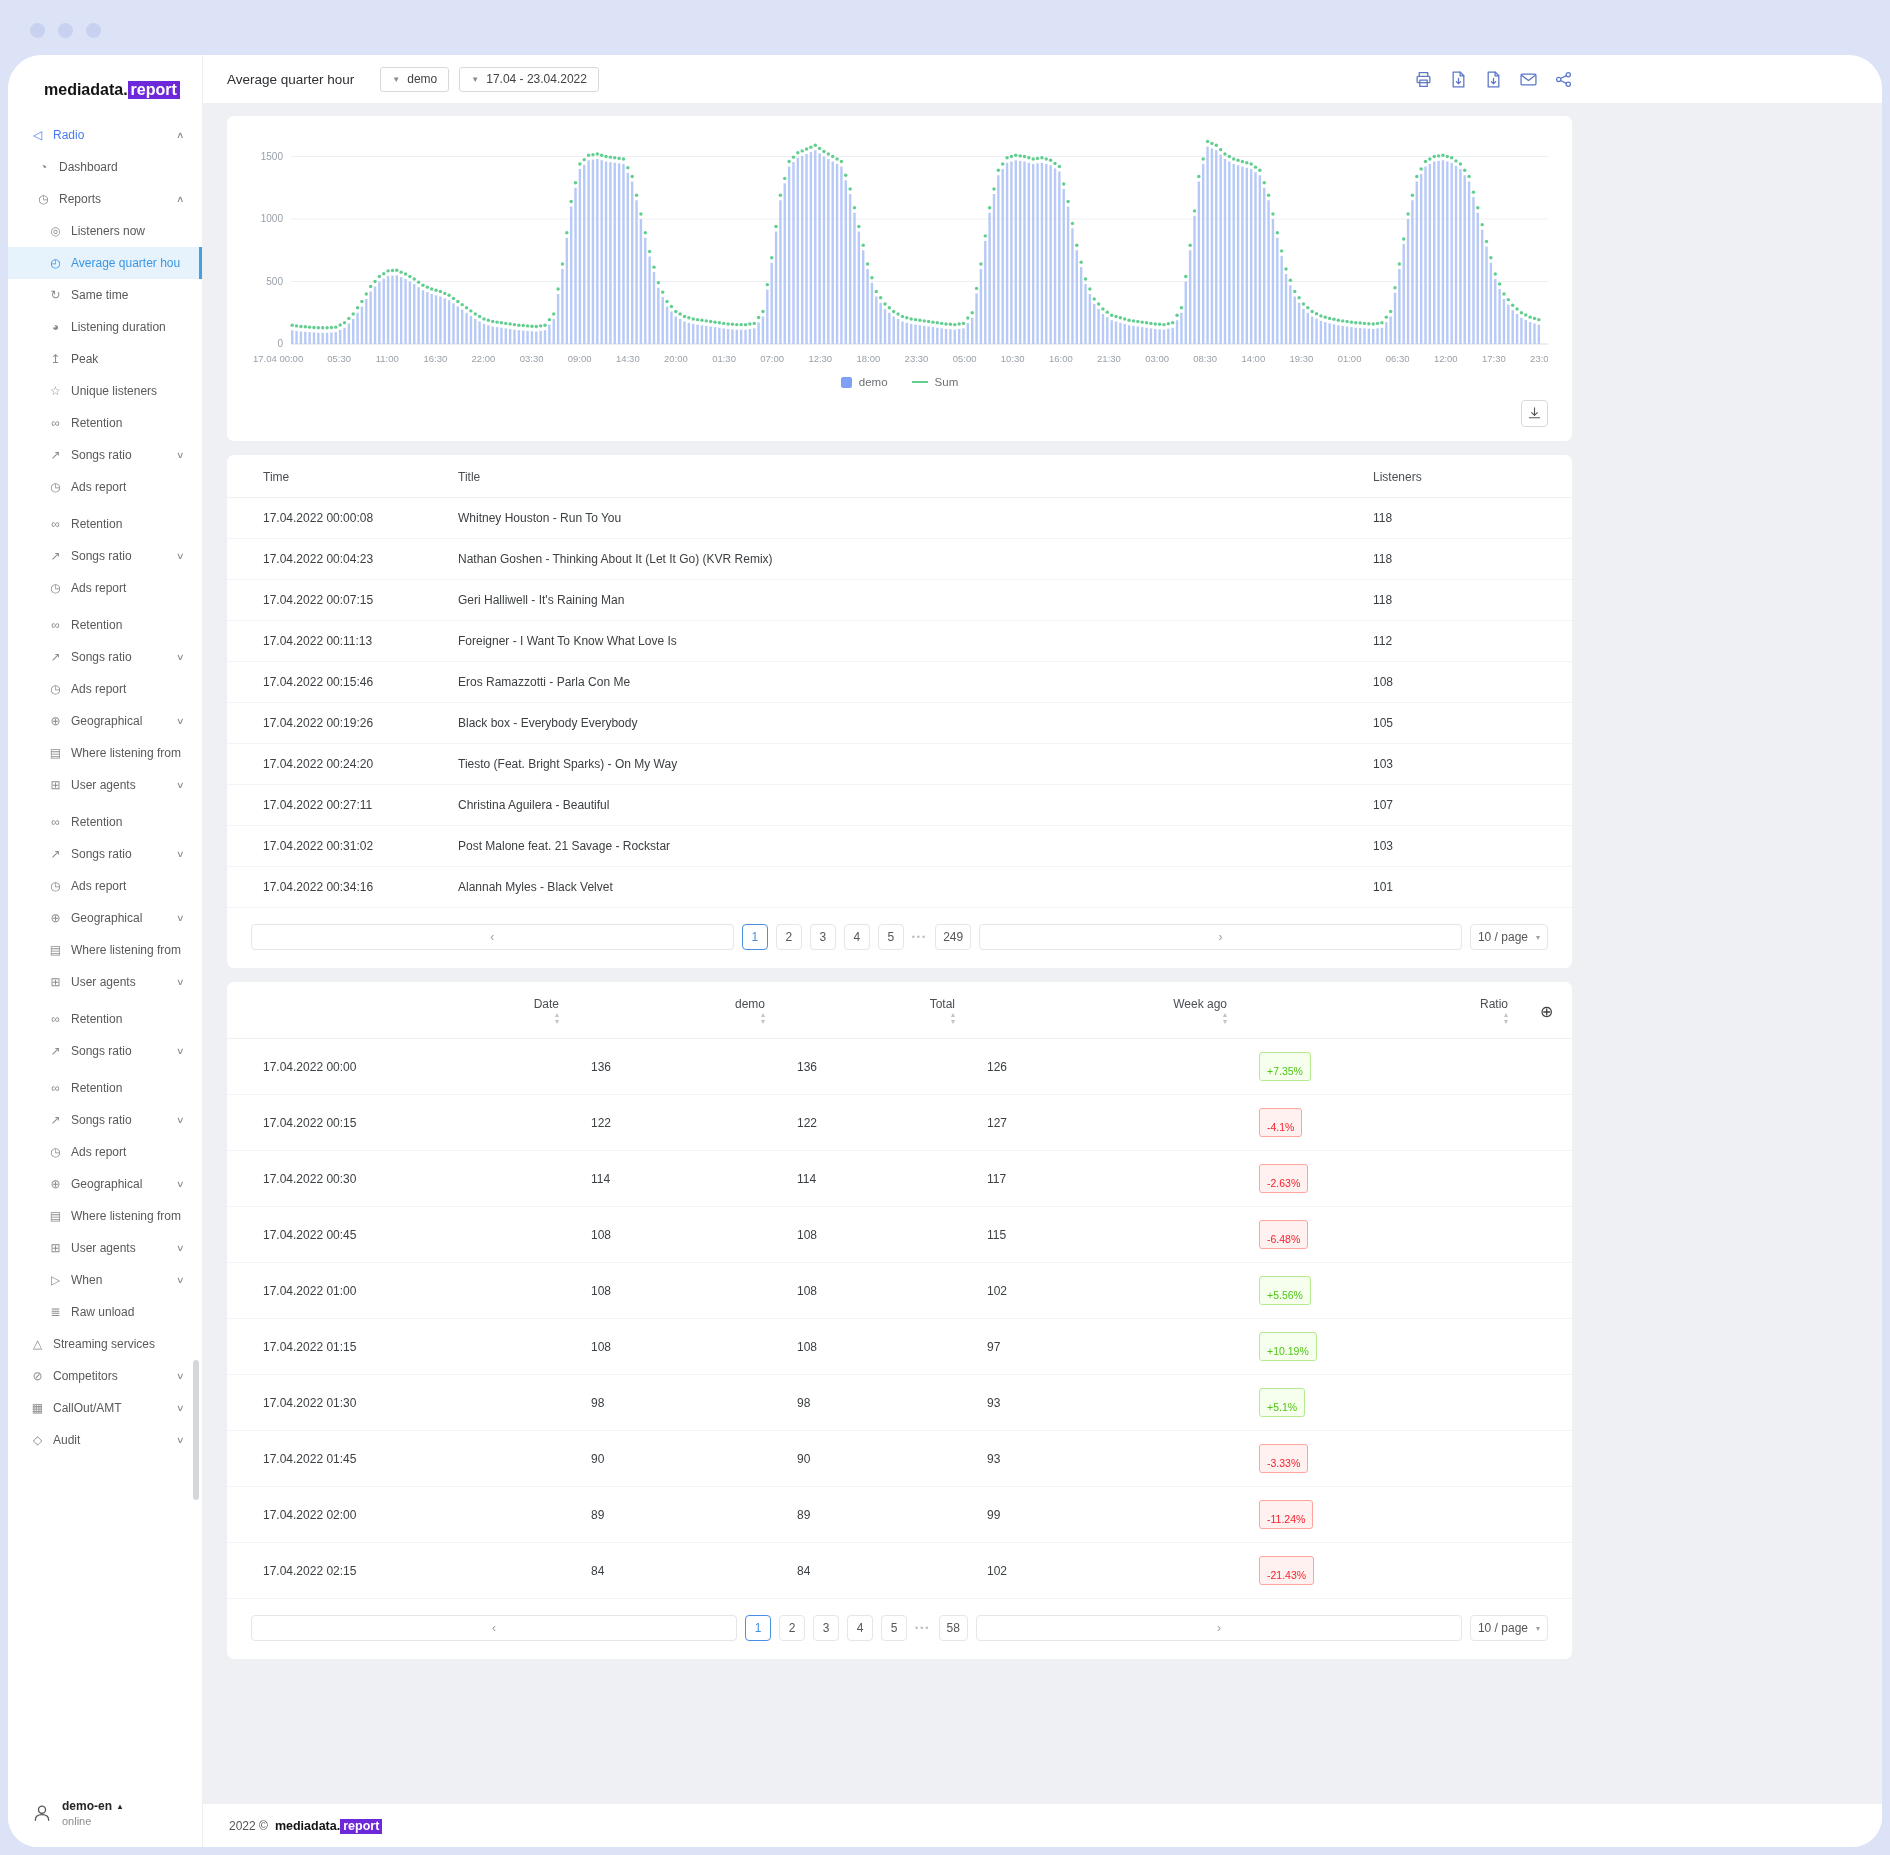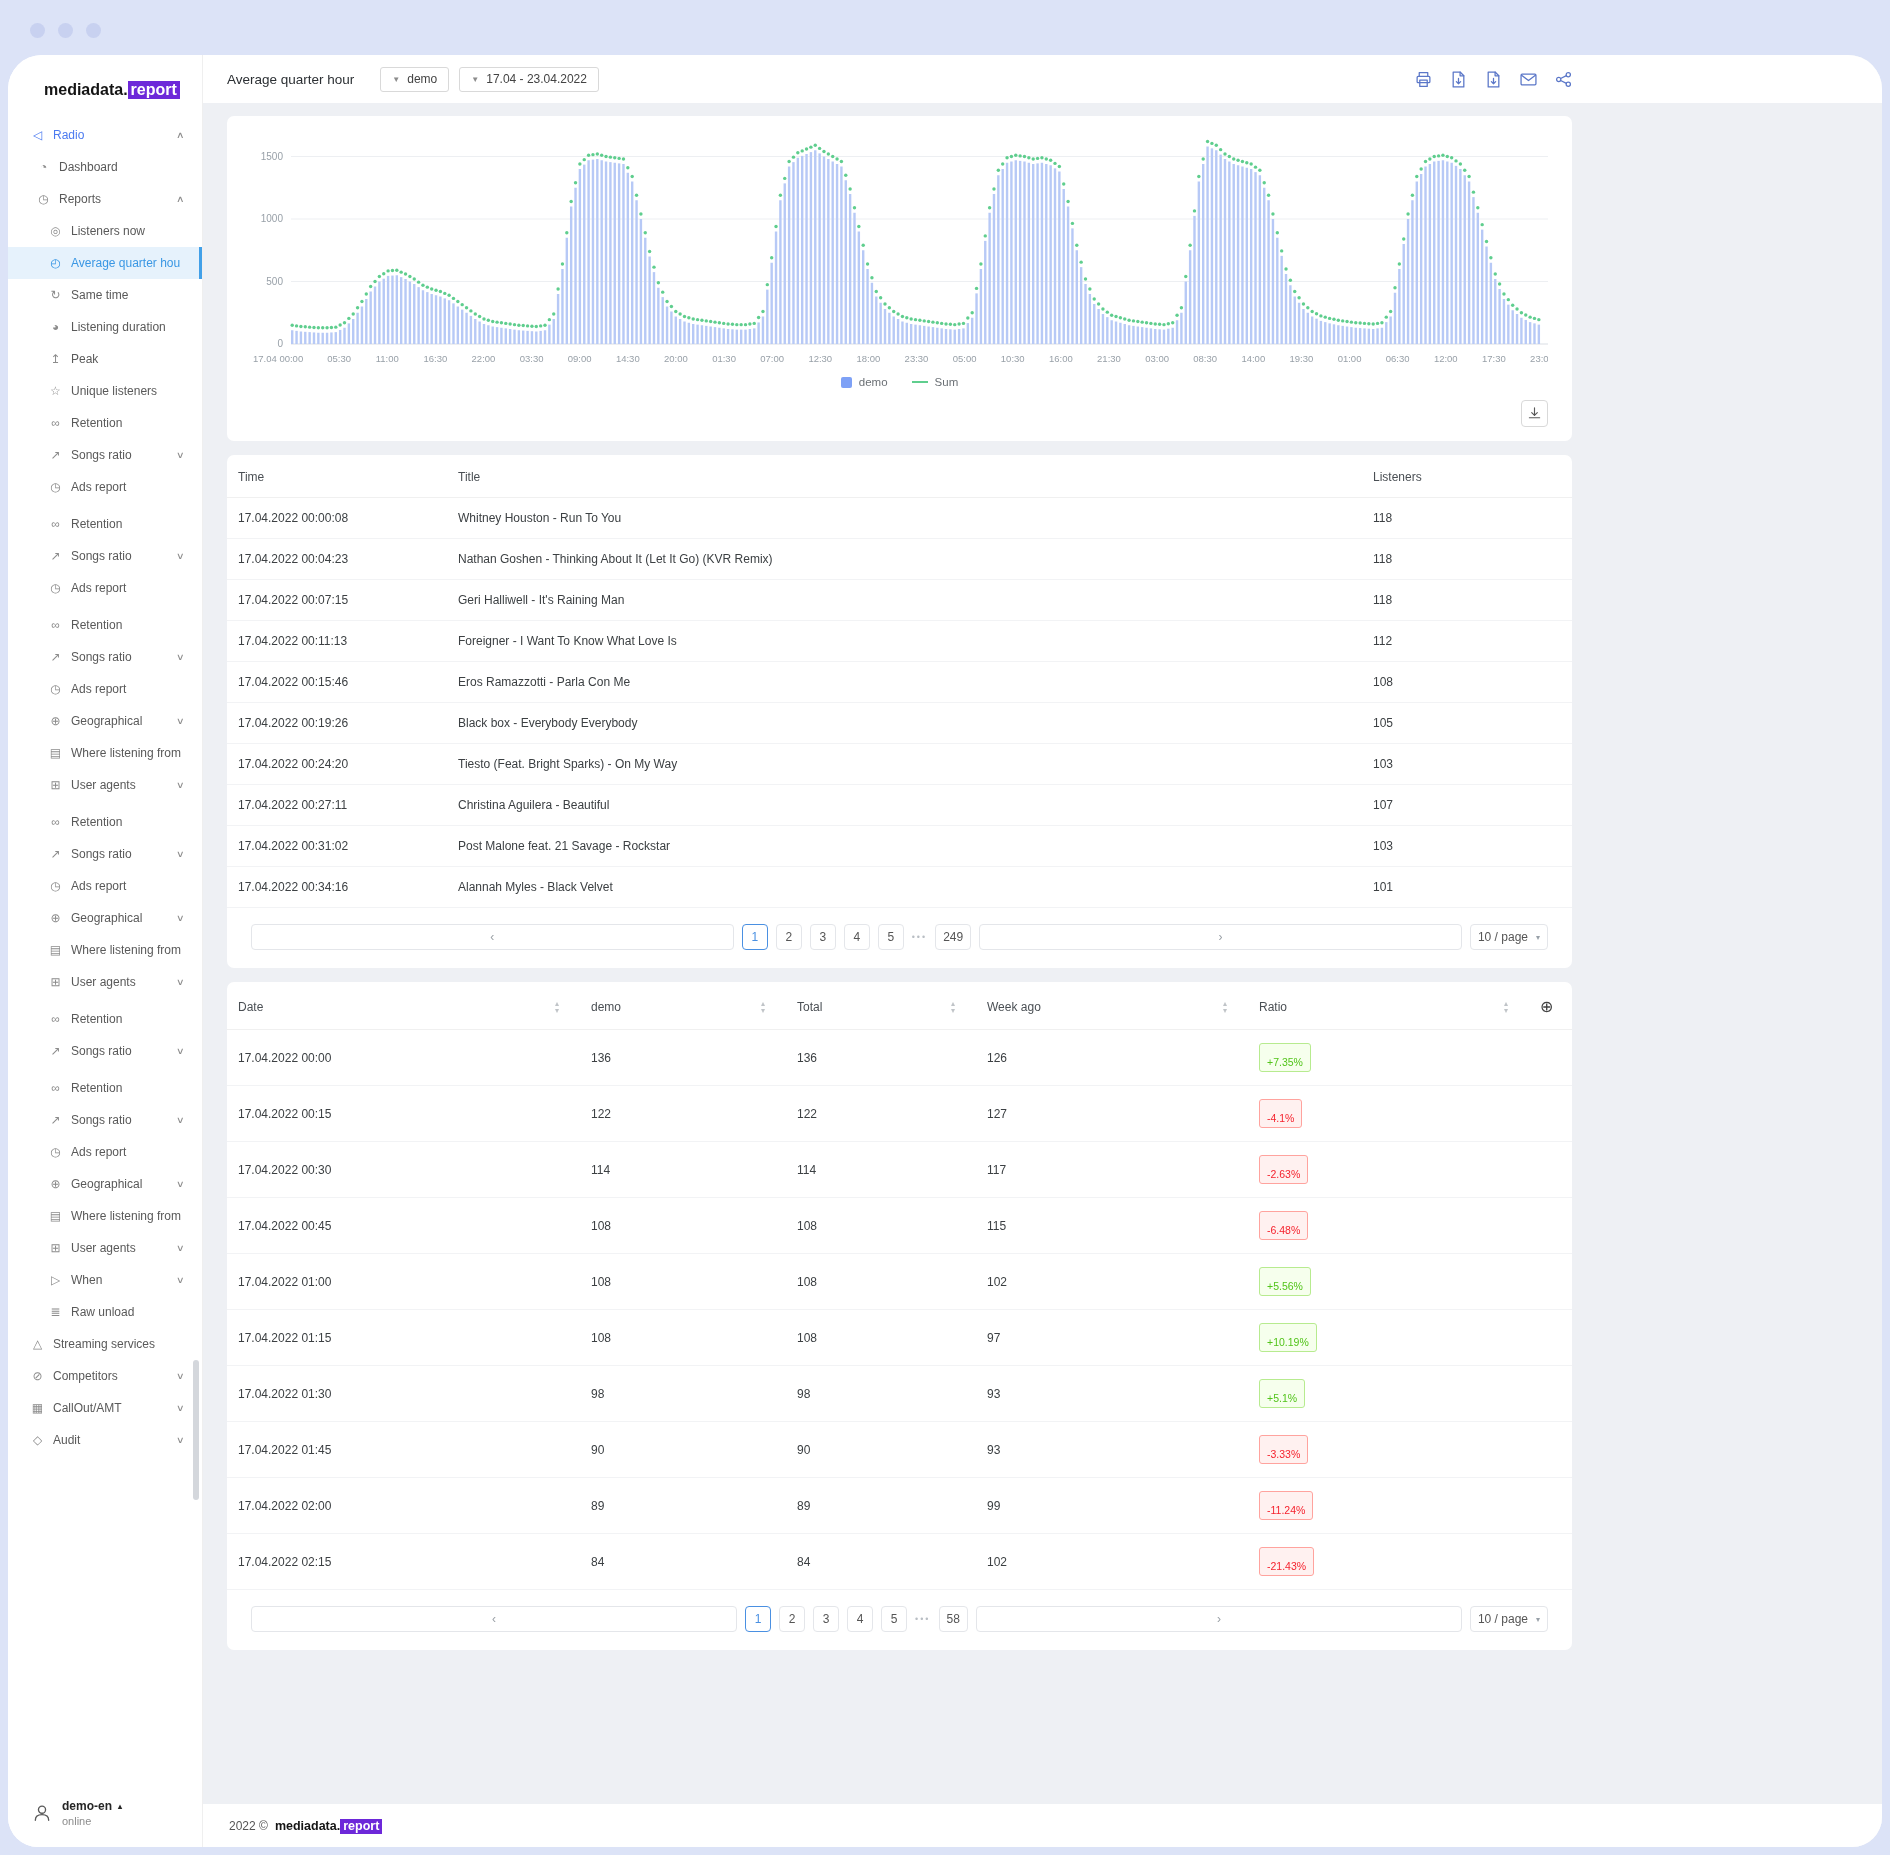--- a/index.html
+++ b/index.html
@@ -58,26 +58,26 @@
   .legend-sq { width:11px; height:11px; background:#7ea1f6; border-radius:2px; }
   .legend-line { width:16px; height:0; border-top:2px solid #5fce8e; }
   .chart-actions { display:flex; justify-content:flex-end; margin-top:12px; }
   .icon-btn { width:27px; height:27px; border:1px solid #d9d9d9; border-radius:4px; background:#fff;
     display:flex; align-items:center; justify-content:center; cursor:pointer; padding:0; }
   .icon-btn svg { stroke:#595959; fill:none; stroke-width:1.2; stroke-linecap:round; stroke-linejoin:round; }
 
   table { width:100%; border-collapse:collapse; font-size:12px; color:#3c4043; }
   th { text-align:left; font-weight:400; color:#4a4f54; padding:15px 16px 13px; border-bottom:1px solid #f0f0f0; }
   td { padding:13px 16px; border-bottom:1px solid #f2f3f5; }
-  th:first-child, td:first-child { padding-left:11px; }
+  th:first-child, td:first-child { padding-left:36px; }
   .songs-table th:nth-child(1){ width:215px; } .songs-table th:nth-child(3){ width:215px; }
   .qh-table th:nth-child(1){ width:348px; } .qh-table th:nth-child(2){ width:206px; }
   .qh-table th:nth-child(3){ width:190px; } .qh-table th:nth-child(4){ width:272px; }
   .qh-table th:nth-child(6){ width:48px; }
-  .th-flex { display:flex; align-items:flex-end; justify-content:space-between; }
+  .th-flex { display:flex; align-items:flex-end; justify-content:space-between;flex-direction:column; }
   .sorter { display:inline-flex; flex-direction:column; line-height:0; color:#c0c4c8; cursor:pointer; }
   .sorter span { font-size:8px; line-height:7px; }
   .add-col { font-size:16px; color:#434343; cursor:pointer; }
 
   .badge { display:inline-block; padding:12px 7px 3px; border-radius:3px; font-size:10.5px; }
   .badge.up { color:#52c41a; background:#f6ffed; border:1px solid #b7eb8f; }
   .badge.down { color:#f5222d; background:#fff1f0; border:1px solid #ffa39e; }
 
   .pager { display:flex; justify-content:flex-end; align-items:center; gap:8px; padding:16px 24px 18px; font-size:12px; color:#555; }
   .pg { min-width:26px; height:26px; border:1px solid #e4e6ea; border-radius:4px; background:#fff;

